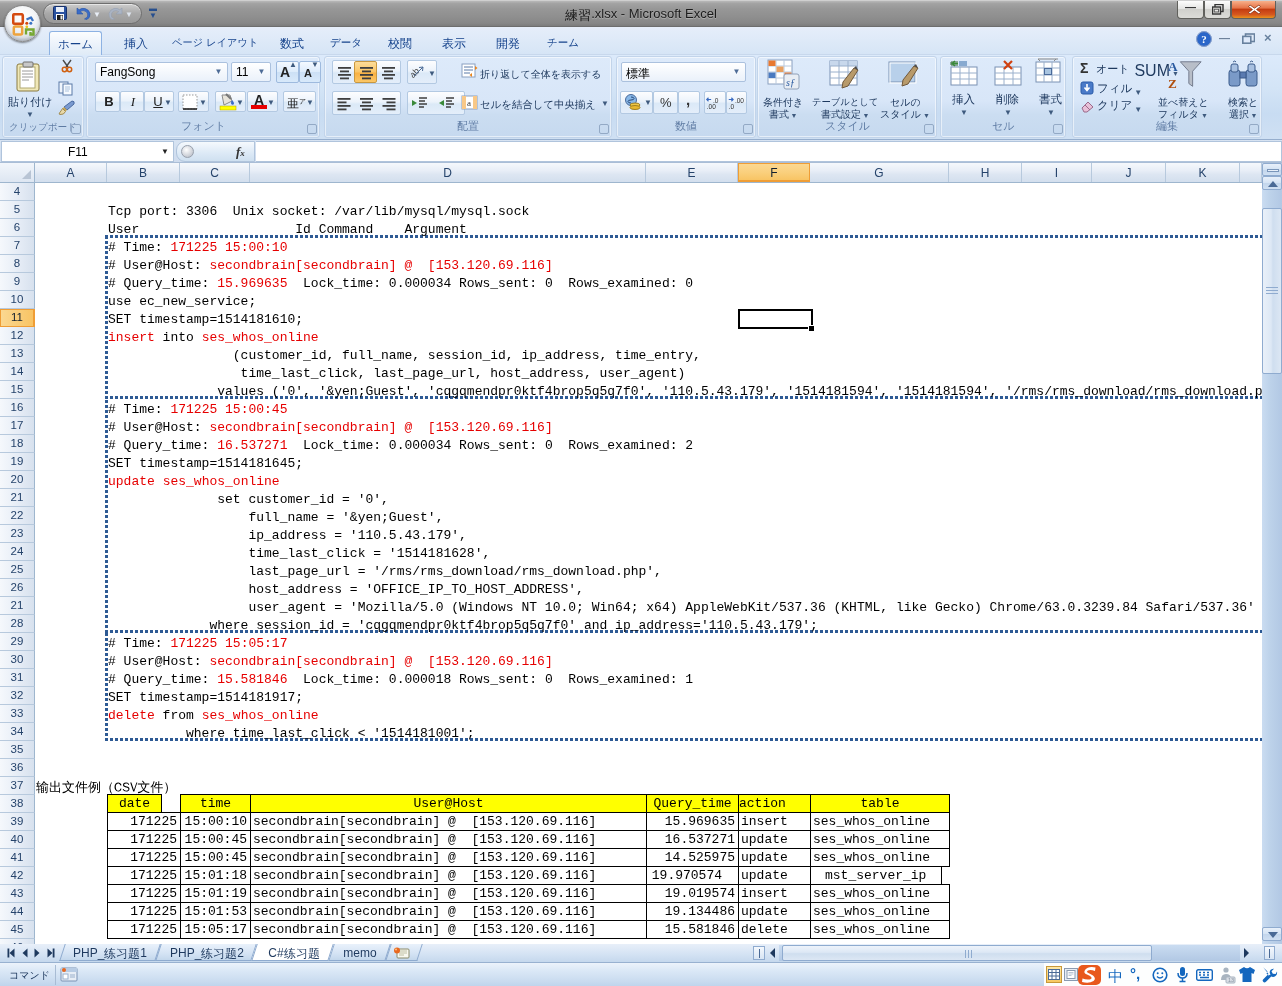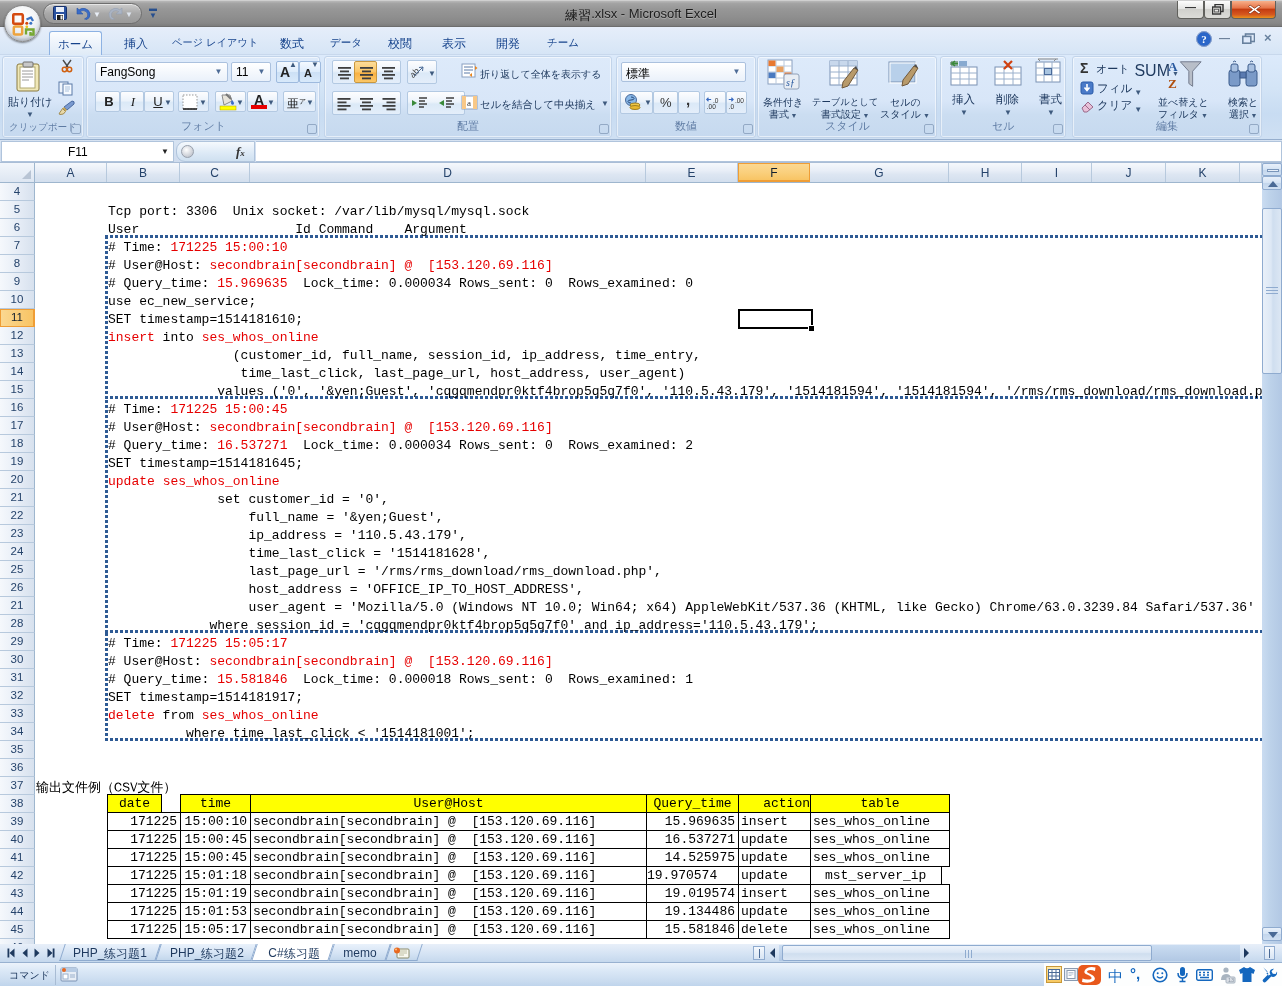--- a/index.html
+++ b/index.html
@@ -578,21 +578,21 @@
 <div class="tline" style="top:526px">SET timestamp=1514181917;</div>
 <div class="tline" style="top:544px"><span class="r">delete</span> from <span class="r">ses_whos_online</span></div>
 <div class="tline" style="top:562px">          where time_last_click &lt; '1514181001';</div>
 <div style="position:absolute;left:36px;top:616px;line-height:0"><svg width="140" height="16" viewBox="0 0 140 16" style="overflow:visible">
         <path d="M10.7 12.6V9Q10.7 8.1 10.7 7.3Q11.1 7.3 11.6 7.3Q11.5 8.1 11.5 9V12.9Q11.5 13.6 10.9 13.9Q10.4 14.2 9.6 14.1Q9.7 13.6 9.3 13.1Q9.6 13.2 10.1 13.2Q10.5 13.2 10.6 13.1Q10.7 13 10.7 12.6ZM9.8 11.9Q9.4 11.9 8.9 11.9Q9 11.1 9 10.2V9.5Q9 8.7 8.9 7.8Q9.4 7.9 9.8 7.8Q9.8 8.7 9.8 9.5V10.2Q9.8 11.1 9.8 11.9ZM7.1 12.6V11.4H5.9V12.3Q5.9 13.1 6 14Q5.5 13.9 5.1 14Q5.1 13.1 5.1 12.3L5.1 7.1H5.9V7.2H7.9V12.9Q7.9 13.6 7.4 13.9Q7 14.1 6.5 14.1Q6.6 13.6 6.3 13.1Q6.4 13.1 6.6 13.2Q6.9 13.2 7 13.1Q7.1 13 7.1 12.6ZM9.9 5.6Q9.8 5.9 9.9 6.2Q9.3 6.2 8.7 6.2H7.4Q6.9 6.2 6.3 6.2Q6.3 5.9 6.3 5.7Q5.4 6.6 4.5 7.2Q4.2 6.8 3.8 6.5Q5.8 5.2 6.7 3.8Q7.3 2.9 7.7 2Q8.2 2.3 8.6 2.5L8.5 2.7Q9.3 3.9 10.2 4.6Q11.1 5.2 12.5 5.7Q12.1 6 11.9 6.5Q10.8 6.1 9.8 5.2Q8.8 4.4 8 3.4Q7.2 4.6 6.4 5.6Q6.9 5.6 7.4 5.6H8.7Q9.3 5.6 9.9 5.6ZM7.1 9V7.6H5.9Q5.9 8.3 5.9 9ZM7.1 10.9V9.5H5.9V10.9ZM2.1 2Q2.5 2.1 2.9 2.2Q2.7 3 2.5 3.8L2.4 4H3.4Q3.9 4 4.4 4Q4.4 4.3 4.4 4.6Q3.9 4.6 3.4 4.6H2.2L1.4 7.5H2.4V7.2Q2.4 6.4 2.4 5.6Q2.8 5.6 3.2 5.6Q3.2 6.4 3.2 7.2V7.5H4.8V8.1H3.2V10.1Q3.9 9.9 4.9 9.7L4.9 10.2L3.2 10.6V12.5Q3.2 13.4 3.2 14.2Q2.8 14.2 2.4 14.2Q2.4 13.4 2.4 12.5V10.8L1.8 11Q1 11.3 0.3 11.5Q0.3 10.9 0.1 10.5Q1.3 10.4 2.4 10.2V8.1H0.4L1.4 4.6L0.1 4.6Q0.1 4.3 0.1 4L1.6 4L1.7 3.6Q2 2.8 2.1 2ZM24 13.7Q23.5 13.7 23 13.7Q23 13.2 23 12.8H13.9V10.5Q13.9 9.6 13.8 8.7Q14.3 8.7 14.8 8.7Q14.8 9.6 14.8 10.5V12H18.4V7.4H14.4V5.4Q14.4 4.5 14.3 3.6Q14.9 3.6 15.4 3.6Q15.3 4.5 15.3 5.4V6.7H18.4V3.7Q18.4 2.8 18.4 1.8Q18.9 1.9 19.4 1.8Q19.4 2.8 19.4 3.7V6.7H22.5Q22.5 6.1 22.5 5.3Q22.5 4.5 22.4 3.6Q22.9 3.6 23.4 3.6Q23.4 4.4 23.4 5.4Q23.4 6.3 23.4 7.4H19.4V12H23V10.5Q23 9.6 23 8.7Q23.5 8.7 24 8.7Q23.9 9.6 23.9 10.5V11.9Q23.9 12.8 24 13.7ZM31.7 10.8Q30 8.6 29.3 5.4H28Q27.2 5.4 26.4 5.5Q26.4 5 26.4 4.6Q27.2 4.6 28 4.6H36.4Q37.2 4.6 38 4.6Q37.9 5 38 5.5Q37.2 5.4 36.4 5.4H35.2Q34.9 7.5 33.9 9.3Q33.5 10.1 32.9 10.8Q33.8 11.7 35.1 12.3Q36.4 13 38.1 13.1Q37.7 13.5 37.7 14.1Q36 13.9 34.6 13.2Q33.3 12.5 32.3 11.5Q31.3 12.4 29.9 13.2Q28.5 14 26.7 14.2Q26.8 13.6 26.4 13.1Q28.1 12.9 29.4 12.3Q30.8 11.6 31.7 10.8ZM32.5 4.5Q31.6 3.4 30.6 2.3L31.4 1.6Q32.4 2.7 33.3 3.9ZM32.3 10.1Q32.8 9.5 33.1 8.8Q33.7 7.3 34.1 5.4H30.2Q30.8 8.2 32.3 10.1ZM47.9 14.1Q47.4 14 46.9 14.1Q47 13.2 47 12.2V9.3H44.7Q44 9.3 43.2 9.3Q43.3 8.9 43.2 8.5Q44 8.6 44.7 8.6H47V5.9H44.6Q44.1 7 43.3 8.2Q42.9 7.9 42.5 7.8Q43.3 6.7 43.7 5.6Q44.2 4.5 44.5 3.1Q45 3.2 45.5 3.3Q45.3 4.2 45 5.2H47V4Q47 3.1 46.9 2.2Q47.4 2.2 47.9 2.2Q47.9 3.1 47.9 4V5.2H49.5Q50.2 5.2 51 5.1Q50.9 5.5 51 5.9Q50.2 5.9 49.5 5.9H47.9V8.6H50.1Q50.8 8.6 51.5 8.5Q51.5 8.9 51.5 9.3Q50.8 9.3 50.1 9.3H47.9V12.2Q47.9 13.2 47.9 14.1ZM43.3 2.5Q42.7 4.2 41.9 5.7V12.5Q41.9 13.4 42 14.2Q41.5 14.2 41.1 14.2Q41.1 13.4 41.1 12.5V7.1Q40.5 7.9 39.8 8.6Q39.5 8.1 39 7.9Q39.7 7.4 40.2 6.7Q41.2 5.6 41.6 4.5Q42 3.4 42.3 2.3Q42.7 2.4 43.3 2.5ZM63 12.3V4.2Q63 3.3 63 2.4Q63.5 2.4 63.9 2.4Q63.9 3.3 63.9 4.2V12.6Q63.9 13.5 63.4 13.8Q62.9 14.2 61.7 14.2Q61.8 13.6 61.4 13.1Q61.8 13.1 62.3 13.1Q62.7 13.2 62.9 13Q63 12.9 63 12.3ZM62 11.1Q61.5 11.1 61 11.1Q61.1 10.2 61.1 9.3V6.4Q61.1 5.5 61 4.6Q61.5 4.6 62 4.6Q62 5.5 62 6.4V9.3Q62 10.2 62 11.1ZM55.3 13.3Q57.5 12.2 58.5 10.1Q57.8 9 57 8.1Q56.5 9 55.9 9.9Q55.5 9.5 54.9 9.4Q56.4 7.4 56.9 5.7Q57.1 4.9 57.3 3.8Q56.8 3.8 56.2 3.8Q56.2 3.5 56.2 3.1Q56.9 3.1 57.6 3.1H59.4Q60.1 3.1 60.8 3.1Q60.7 3.5 60.8 3.8Q60.1 3.8 59.4 3.8H58.3Q58.1 4.8 57.8 5.8H60.1L59.9 7.8Q59.8 9.1 59.6 9.6Q58.7 12.5 56.2 13.9Q55.8 13.5 55.3 13.3ZM58.9 8.9Q59.1 7.9 59.3 6.4H57.6Q57.5 6.8 57.4 7.1Q58.2 7.9 58.9 8.9ZM55.8 2.5Q55.4 4.2 54.6 5.7V12.5Q54.6 13.4 54.7 14.2Q54.3 14.2 53.9 14.2Q53.9 13.4 53.9 12.5V7.1Q53.3 7.9 52.7 8.6Q52.4 8.1 52 7.9Q52.6 7.4 53.1 6.7Q54 5.6 54.3 4.5Q54.7 3.4 54.9 2.3Q55.3 2.4 55.8 2.5ZM76 14.7H75.4Q73.7 12.7 73.5 10Q73.4 9.6 73.4 9.2Q73.4 6.4 75.1 3.9Q75.2 3.8 75.4 3.6H76Q74.4 6.1 74.4 9.1Q74.4 12.1 76 14.7ZM85.5 9.7Q84.9 12.2 82.9 12.6Q82.5 12.6 82.2 12.6Q80.2 12.6 79.2 10.8Q78.5 9.6 78.5 8Q78.5 5.8 79.7 4.6Q80.7 3.5 82.3 3.5Q84.2 3.5 85 5.1Q85.3 5.7 85.5 6.3L84.4 6.5Q83.9 4.6 82.6 4.4Q82.4 4.4 82.2 4.4Q80.6 4.4 80 6.3Q79.8 7.1 79.8 8.1Q79.8 9.8 80.5 10.8Q81.1 11.7 82.2 11.7Q83.9 11.7 84.4 9.7Q84.4 9.6 84.5 9.5ZM93.5 10Q93.5 11.6 92 12.3Q91.2 12.6 90.2 12.6Q87.5 12.6 86.6 10.1L87.6 9.9Q88 11.3 89.4 11.6Q89.8 11.7 90.2 11.7Q91.5 11.7 92.1 11Q92.4 10.6 92.4 10.1Q92.4 9.2 91.2 8.8L90.4 8.5Q88.9 8.2 88.8 8.1Q88.1 7.9 87.8 7.6Q87 6.9 87 5.9Q87 4.4 88.4 3.8Q89.2 3.5 90.1 3.5Q91.9 3.5 92.8 4.8L93.1 5.3Q93.2 5.4 93.2 5.6L92.2 5.9Q92.1 5.1 91.1 4.6Q90.6 4.4 90 4.4Q89.1 4.4 88.5 4.9Q88.1 5.3 88.1 5.8Q88.1 6.7 89.2 7.1Q89.5 7.1 90.9 7.5Q92.2 7.8 92.7 8.2Q93.5 8.9 93.5 10ZM101.3 3.6 98.3 12.5H97.2L94.2 3.6H95.4L97.9 11L100.4 3.6ZM107.1 10.8Q105.4 8.6 104.7 5.4H103.4Q102.6 5.4 101.8 5.5Q101.8 5 101.8 4.6Q102.6 4.6 103.4 4.6H111.7Q112.6 4.6 113.4 4.6Q113.3 5 113.4 5.5Q112.6 5.4 111.7 5.4H110.5Q110.3 7.5 109.3 9.3Q108.8 10.1 108.3 10.8Q109.1 11.7 110.5 12.3Q111.8 13 113.5 13.1Q113.1 13.5 113.1 14.1Q111.4 13.9 110 13.2Q108.6 12.5 107.7 11.5Q106.7 12.4 105.3 13.2Q103.9 14 102.1 14.2Q102.1 13.6 101.8 13.1Q103.5 12.9 104.8 12.3Q106.2 11.6 107.1 10.8ZM107.8 4.5Q107 3.4 106 2.3L106.7 1.6Q107.8 2.7 108.7 3.9ZM107.7 10.1Q108.2 9.5 108.5 8.8Q109.1 7.3 109.4 5.4H105.5Q106.2 8.2 107.7 10.1ZM123.3 14.1Q122.8 14 122.3 14.1Q122.3 13.2 122.3 12.2V9.3H120.1Q119.3 9.3 118.6 9.3Q118.6 8.9 118.6 8.5Q119.3 8.6 120.1 8.6H122.3V5.9H120Q119.5 7 118.7 8.2Q118.3 7.9 117.8 7.8Q118.6 6.7 119.1 5.6Q119.5 4.5 119.9 3.1Q120.4 3.2 120.9 3.3Q120.7 4.2 120.3 5.2H122.3V4Q122.3 3.1 122.3 2.2Q122.8 2.2 123.3 2.2Q123.2 3.1 123.2 4V5.2H124.9Q125.6 5.2 126.3 5.1Q126.3 5.5 126.3 5.9Q125.6 5.9 124.9 5.9H123.2V8.6H125.4Q126.2 8.6 126.9 8.5Q126.9 8.9 126.9 9.3Q126.2 9.3 125.4 9.3H123.2V12.2Q123.2 13.2 123.3 14.1ZM118.6 2.5Q118.1 4.2 117.3 5.7V12.5Q117.3 13.4 117.4 14.2Q116.9 14.2 116.5 14.2Q116.5 13.4 116.5 12.5V7.1Q115.9 7.9 115.1 8.6Q114.9 8.1 114.4 7.9Q115 7.4 115.6 6.7Q116.6 5.6 117 4.5Q117.4 3.4 117.6 2.3Q118.1 2.4 118.6 2.5ZM131.9 9.2Q131.9 11.9 130.5 14.1Q130.2 14.4 130 14.7H129.3Q131 12.1 131 9.1Q131 6.1 129.4 3.7Q129.4 3.6 129.3 3.6H130Q131.8 6 131.9 8.7Q131.9 8.9 131.9 9.2Z" fill="#000"></path>
       </svg></div>
 <div class="tc" style="left:107px;top:631px;width:55px;background:#ffff00;text-align:center;">date</div>
 <div class="tc" style="left:180px;top:631px;width:71px;background:#ffff00;text-align:center;">time</div>
 <div class="tc" style="left:250px;top:631px;width:397px;background:#ffff00;text-align:center;">User@Host</div>
 <div class="tc" style="left:646px;top:631px;width:93px;background:#ffff00;text-align:center;">Query_time</div>
-<div class="tc" style="left:738px;top:631px;width:73px;background:#ffff00;text-align:right;">action</div>
+<div class="tc" style="left:738px;top:631px;width:73px;background:#ffff00;text-align:left;">action</div>
 <div class="tc" style="left:810px;top:631px;width:140px;background:#ffff00;text-align:center;">table</div>
 <div class="tc" style="left:107px;top:649px;width:74px;text-align:right;padding-right:3px;">171225</div>
 <div class="tc" style="left:180px;top:649px;width:71px;text-align:right;padding-right:3px;">15:00:10</div>
 <div class="tc" style="left:250px;top:649px;width:397px;padding-left:2px;">secondbrain[secondbrain] @  [153.120.69.116]</div>
 <div class="tc" style="left:646px;top:649px;width:93px;text-align:right;padding-right:3px;">15.969635</div>
 <div class="tc" style="left:738px;top:649px;width:73px;padding-left:2px;">insert</div>
 <div class="tc" style="left:810px;top:649px;width:140px;padding-left:2px;">ses_whos_online</div>
 <div class="tc" style="left:107px;top:667px;width:74px;text-align:right;padding-right:3px;">171225</div>
 <div class="tc" style="left:180px;top:667px;width:71px;text-align:right;padding-right:3px;">15:00:45</div>
 <div class="tc" style="left:250px;top:667px;width:397px;padding-left:2px;">secondbrain[secondbrain] @  [153.120.69.116]</div>
@@ -601,21 +601,21 @@
 <div class="tc" style="left:810px;top:667px;width:140px;padding-left:2px;">ses_whos_online</div>
 <div class="tc" style="left:107px;top:685px;width:74px;text-align:right;padding-right:3px;">171225</div>
 <div class="tc" style="left:180px;top:685px;width:71px;text-align:right;padding-right:3px;">15:00:45</div>
 <div class="tc" style="left:250px;top:685px;width:397px;padding-left:2px;">secondbrain[secondbrain] @  [153.120.69.116]</div>
 <div class="tc" style="left:646px;top:685px;width:93px;text-align:right;padding-right:3px;">14.525975</div>
 <div class="tc" style="left:738px;top:685px;width:73px;padding-left:2px;">update</div>
 <div class="tc" style="left:810px;top:685px;width:140px;padding-left:2px;">ses_whos_online</div>
 <div class="tc" style="left:107px;top:703px;width:74px;text-align:right;padding-right:3px;">171225</div>
 <div class="tc" style="left:180px;top:703px;width:71px;text-align:right;padding-right:3px;">15:01:18</div>
 <div class="tc" style="left:250px;top:703px;width:397px;padding-left:2px;">secondbrain[secondbrain] @  [153.120.69.116]</div>
-<div class="tc" style="left:646px;top:703px;width:93px;padding-right:0;">19.970574</div>
+<div class="tc" style="left:646px;top:703px;width:93px;text-align:right;padding-right:16px;">19.970574</div>
 <div class="tc" style="left:738px;top:703px;width:73px;padding-left:2px;">update</div>
 <div class="tc" style="left:810px;top:703px;width:132px;padding-left:14px;">mst_server_ip</div>
 <div class="tc" style="left:107px;top:721px;width:74px;text-align:right;padding-right:3px;">171225</div>
 <div class="tc" style="left:180px;top:721px;width:71px;text-align:right;padding-right:3px;">15:01:19</div>
 <div class="tc" style="left:250px;top:721px;width:397px;padding-left:2px;">secondbrain[secondbrain] @  [153.120.69.116]</div>
 <div class="tc" style="left:646px;top:721px;width:93px;text-align:right;padding-right:3px;">19.019574</div>
 <div class="tc" style="left:738px;top:721px;width:73px;padding-left:2px;">insert</div>
 <div class="tc" style="left:810px;top:721px;width:140px;padding-left:2px;">ses_whos_online</div>
 <div class="tc" style="left:107px;top:739px;width:74px;text-align:right;padding-right:3px;">171225</div>
 <div class="tc" style="left:180px;top:739px;width:71px;text-align:right;padding-right:3px;">15:01:53</div>

